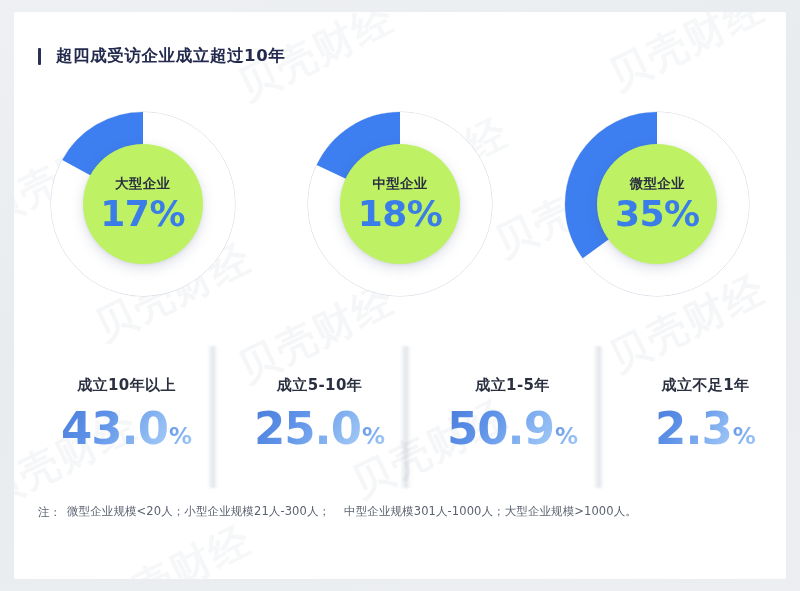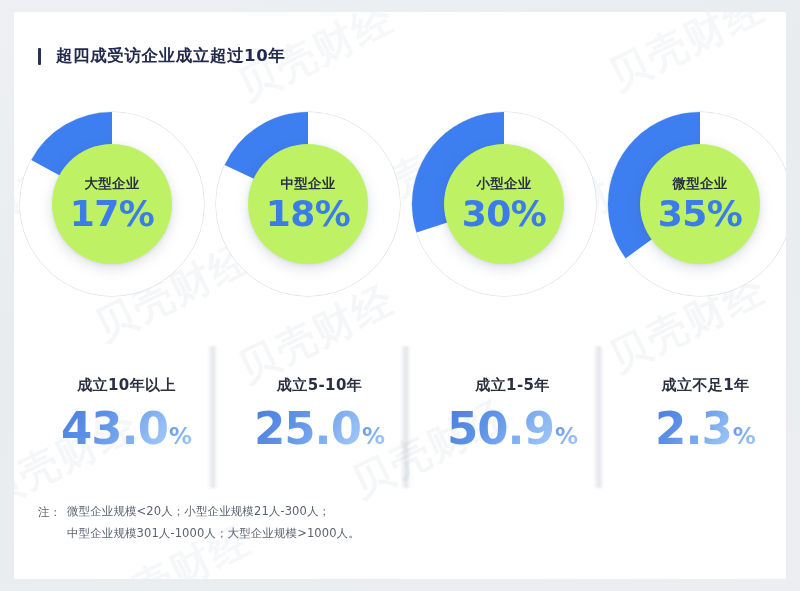--- a/index.html
+++ b/index.html
@@ -228,22 +228,22 @@
   }
   .note-key {
     font-size: 11.5px;
     color: #5b6270;
     font-family: "DejaVu Sans", sans-serif;
     white-space: nowrap;
     padding-top: 1px;
   }
   .note-lines {
     display: flex;
-    flex-direction: column;
-    gap: 7px;
+    flex-direction: row;
+    gap: 14px;
   }
   .note-line {
     font-size: 11.5px;
     color: #5b6270;
     letter-spacing: .1px;
     font-family: "DejaVu Sans", sans-serif;
     white-space: nowrap;
   }
 </style>
 </head>
@@ -305,33 +305,20 @@
               <span class="donut-label">中型企业</span>
               <span class="donut-value">18%</span>
             </div>
           </div>
         </div>
         <div class="donut-cell">
           <div class="donut">
             <svg viewBox="0 0 196 208">
               <circle cx="98" cy="104" r="92" fill="none" stroke="#cfd8e3" stroke-width="1"></circle>
               <circle cx="98" cy="104" r="75" fill="none" stroke="#ffffff" stroke-width="34"></circle>
-              <circle cx="98" cy="104" r="75" fill="none" stroke="#3d7ef0" stroke-width="34" stroke-dasharray="141.3716694115407 471.23889803846896" transform="rotate(-90 98 104) scale(1,-1) translate(0,-208)"></circle>
-            </svg>
-            <div class="donut-center">
-              <span class="donut-label">小型企业</span>
-              <span class="donut-value">30%</span>
-            </div>
-          </div>
-        </div>
-        <div class="donut-cell">
-          <div class="donut">
-            <svg viewBox="0 0 196 208">
-              <circle cx="98" cy="104" r="92" fill="none" stroke="#cfd8e3" stroke-width="1"></circle>
-              <circle cx="98" cy="104" r="75" fill="none" stroke="#ffffff" stroke-width="34"></circle>
               <circle cx="98" cy="104" r="75" fill="none" stroke="#3d7ef0" stroke-width="34" stroke-dasharray="164.93361431346412 471.23889803846896" transform="rotate(-90 98 104) scale(1,-1) translate(0,-208)"></circle>
             </svg>
             <div class="donut-center">
               <span class="donut-label">微型企业</span>
               <span class="donut-value">35%</span>
             </div>
           </div>
         </div>
       </div>
 

